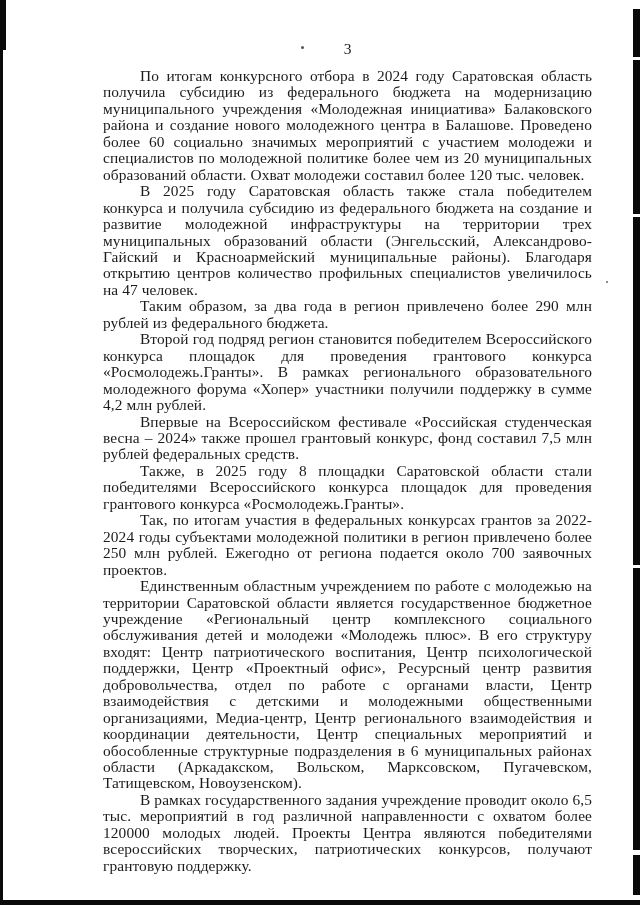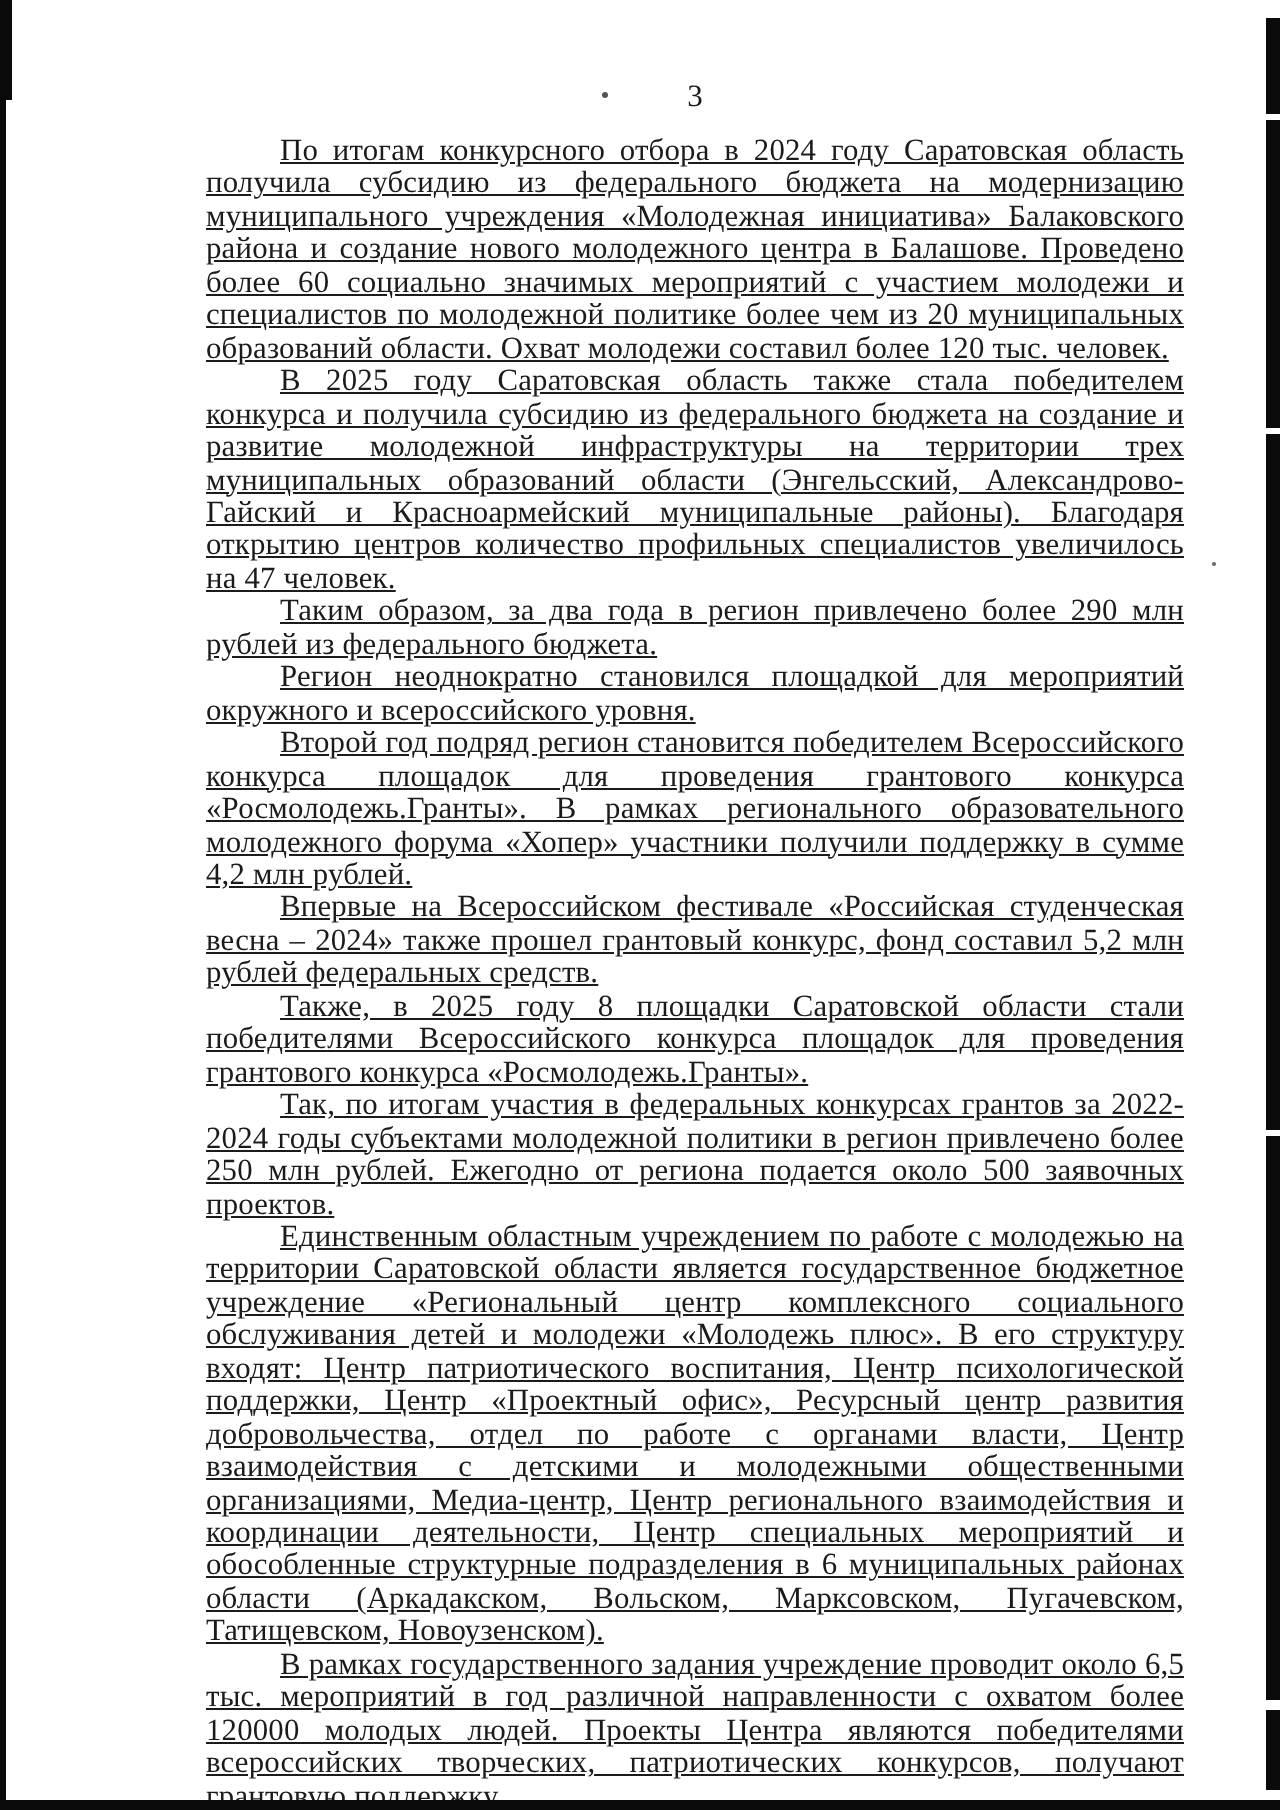--- a/index.html
+++ b/index.html
@@ -32,21 +32,20 @@
     top: 68px; left: 103px; width: 489px;
     text-align: justify;
     font-size: 15.4px;
     line-height: 16.45px;
     color: var(--ink);
     letter-spacing: 0.1px;
   }
   .body-text p {
     margin: 0;
     text-indent: 37px;
-    text-decoration: underline;
   }
   
   .edge-left {
     position: absolute; left: 0; top: 0;
     width: 3px; height: 905px;
     background: var(--scan-mark);
   }
   .edge-left-blob {
     position: absolute; left: 0; top: 0;
     width: 6px; height: 50px;
@@ -90,25 +89,24 @@
 <body>
 
 <div class="sheet">
 
   <div class="page-number">3</div>
 
   <div class="body-text">
     <p>По итогам конкурсного отбора в 2024 году Саратовская область получила субсидию из федерального бюджета на модернизацию муниципального учреждения «Молодежная инициатива» Балаковского района и создание нового молодежного центра в Балашове. Проведено более 60 социально значимых мероприятий с участием молодежи и специалистов по молодежной политике более чем из 20 муниципальных образований области. Охват молодежи составил более 120 тыс. человек.</p>
     <p>В 2025 году Саратовская область также стала победителем конкурса и получила субсидию из федерального бюджета на создание и развитие молодежной инфраструктуры на территории трех муниципальных образований области (Энгельсский, Александрово-Гайский и Красноармейский муниципальные районы). Благодаря открытию центров количество профильных специалистов увеличилось на 47 человек.</p>
     <p>Таким образом, за два года в регион привлечено более 290 млн рублей из федерального бюджета.</p>
-    <p>Регион неоднократно становился площадкой для мероприятий окружного и всероссийского уровня.</p>
     <p>Второй год подряд регион становится победителем Всероссийского конкурса площадок для проведения грантового конкурса «Росмолодежь.Гранты». В рамках регионального образовательного молодежного форума «Хопер» участники получили поддержку в сумме 4,2 млн рублей.</p>
-    <p>Впервые на Всероссийском фестивале «Российская студенческая весна – 2024» также прошел грантовый конкурс, фонд составил 5,2 млн рублей федеральных средств.</p>
+    <p>Впервые на Всероссийском фестивале «Российская студенческая весна – 2024» также прошел грантовый конкурс, фонд составил 7,5 млн рублей федеральных средств.</p>
     <p>Также, в 2025 году 8 площадки Саратовской области стали победителями Всероссийского конкурса площадок для проведения грантового конкурса «Росмолодежь.Гранты».</p>
-    <p>Так, по итогам участия в федеральных конкурсах грантов за 2022-2024 годы субъектами молодежной политики в регион привлечено более 250 млн рублей. Ежегодно от региона подается около 500 заявочных проектов.</p>
+    <p>Так, по итогам участия в федеральных конкурсах грантов за 2022-2024 годы субъектами молодежной политики в регион привлечено более 250 млн рублей. Ежегодно от региона подается около 700 заявочных проектов.</p>
     <p>Единственным областным учреждением по работе с молодежью на территории Саратовской области является государственное бюджетное учреждение «Региональный центр комплексного социального обслуживания детей и молодежи «Молодежь плюс». В его структуру входят: Центр патриотического воспитания, Центр психологической поддержки, Центр «Проектный офис», Ресурсный центр развития добровольчества, отдел по работе с органами власти, Центр взаимодействия с детскими и молодежными общественными организациями, Медиа-центр, Центр регионального взаимодействия и координации деятельности, Центр специальных мероприятий и обособленные структурные подразделения в 6 муниципальных районах области (Аркадакском, Вольском, Марксовском, Пугачевском, Татищевском, Новоузенском).</p>
     <p>В рамках государственного задания учреждение проводит около 6,5 тыс. мероприятий в год различной направленности с охватом более 120000 молодых людей. Проекты Центра являются победителями всероссийских творческих, патриотических конкурсов, получают грантовую поддержку.</p>
 
   </div>
 
   <div class="edge-left"></div>
   <div class="edge-left-blob"></div>
 
   <div class="edge-right">
     <span class="notch n1"></span>

